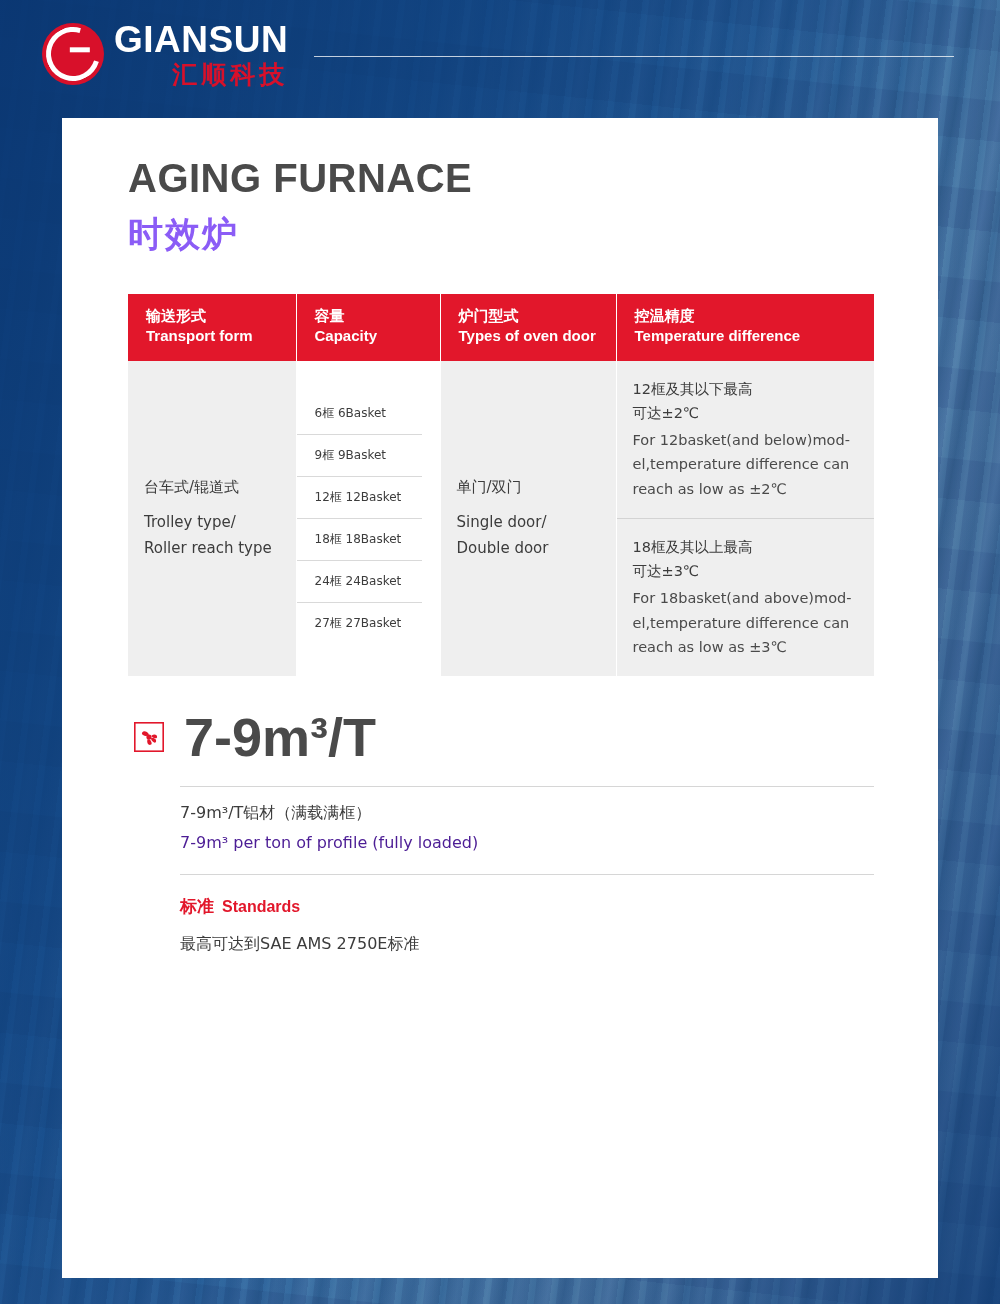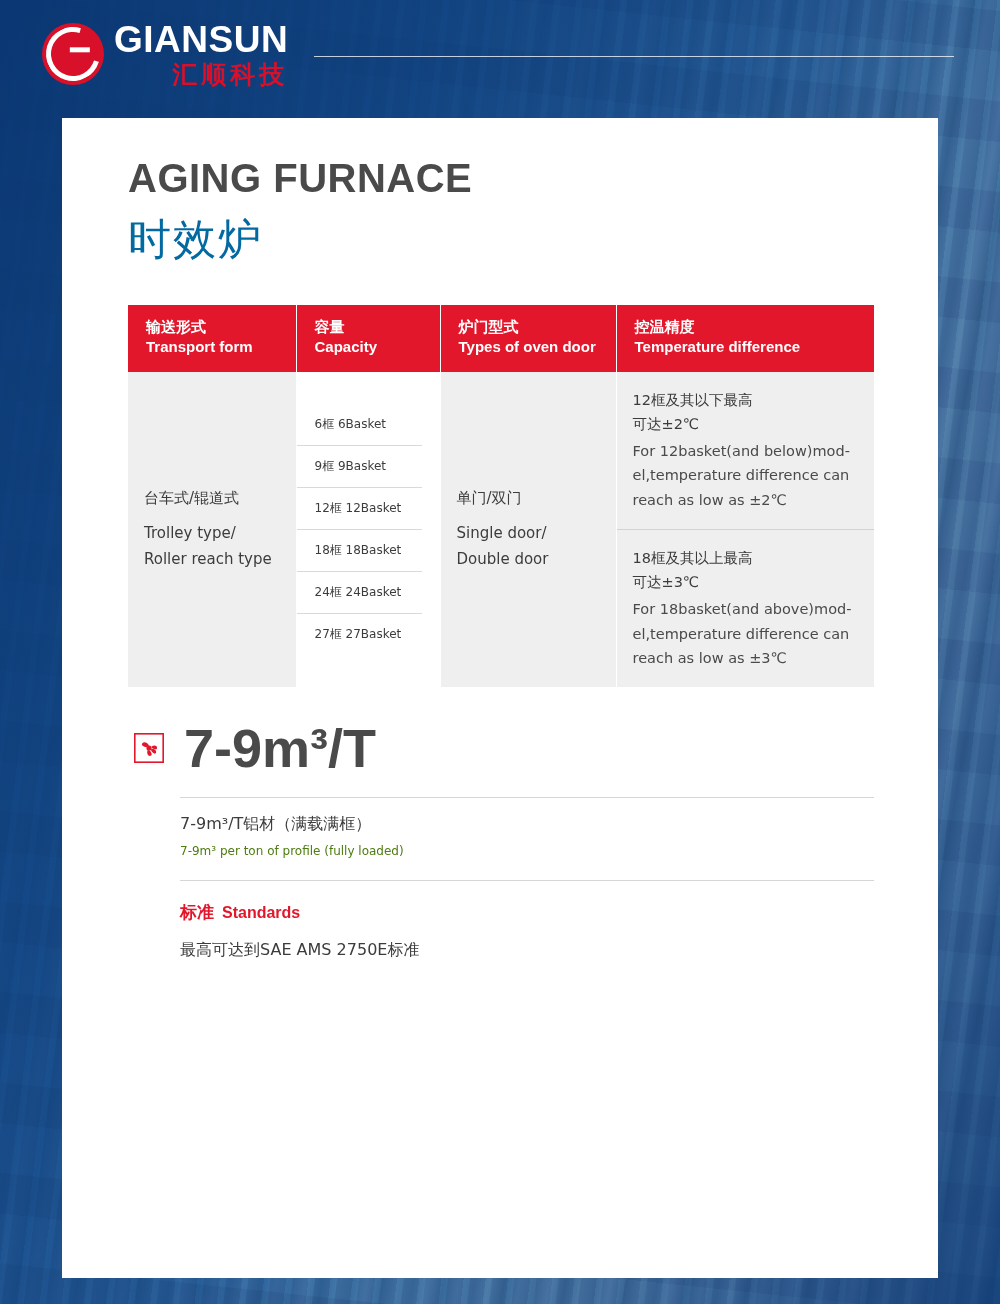--- a/index.html
+++ b/index.html
@@ -122,23 +122,23 @@
   }
   .title-en {
     font-size: 40px;
     font-weight: bold;
     color: #4a4a4a;
     letter-spacing: 0.5px;
     margin: 10px 0 0 0;
     font-family: "Liberation Sans", sans-serif;
   }
   .title-cn {
-    font-size: 43px;
-    font-weight: normal;
-    color: #0369a1;
+    font-size: 35px;
+    font-weight: bold;
+    color: #8b5cf6;
     letter-spacing: 2px;
     margin: 10px 0 0 0;
     font-family: "DejaVu Sans", sans-serif;
   }
 
   
   .spec-table {
     margin-top: 36px;
     width: 746px;
     border-collapse: collapse;
@@ -264,22 +264,22 @@
     margin-left: 8px;
   }
   .hl-desc-cn {
     margin: 16px 0 0 52px;
     font-size: 16px;
     color: #3c3c3c;
     font-family: "DejaVu Sans", sans-serif;
   }
   .hl-desc-en {
     margin: 9px 0 0 52px;
-    font-size: 12px;
-    color: #4d7c0f;
+    font-size: 16px;
+    color: #4c1d95;
     font-family: "DejaVu Sans", sans-serif;
   }
 </style>
 </head>
 <body>
 
 <div class="page">
   <div class="tex"></div>
   <div class="tex2"></div>
 

